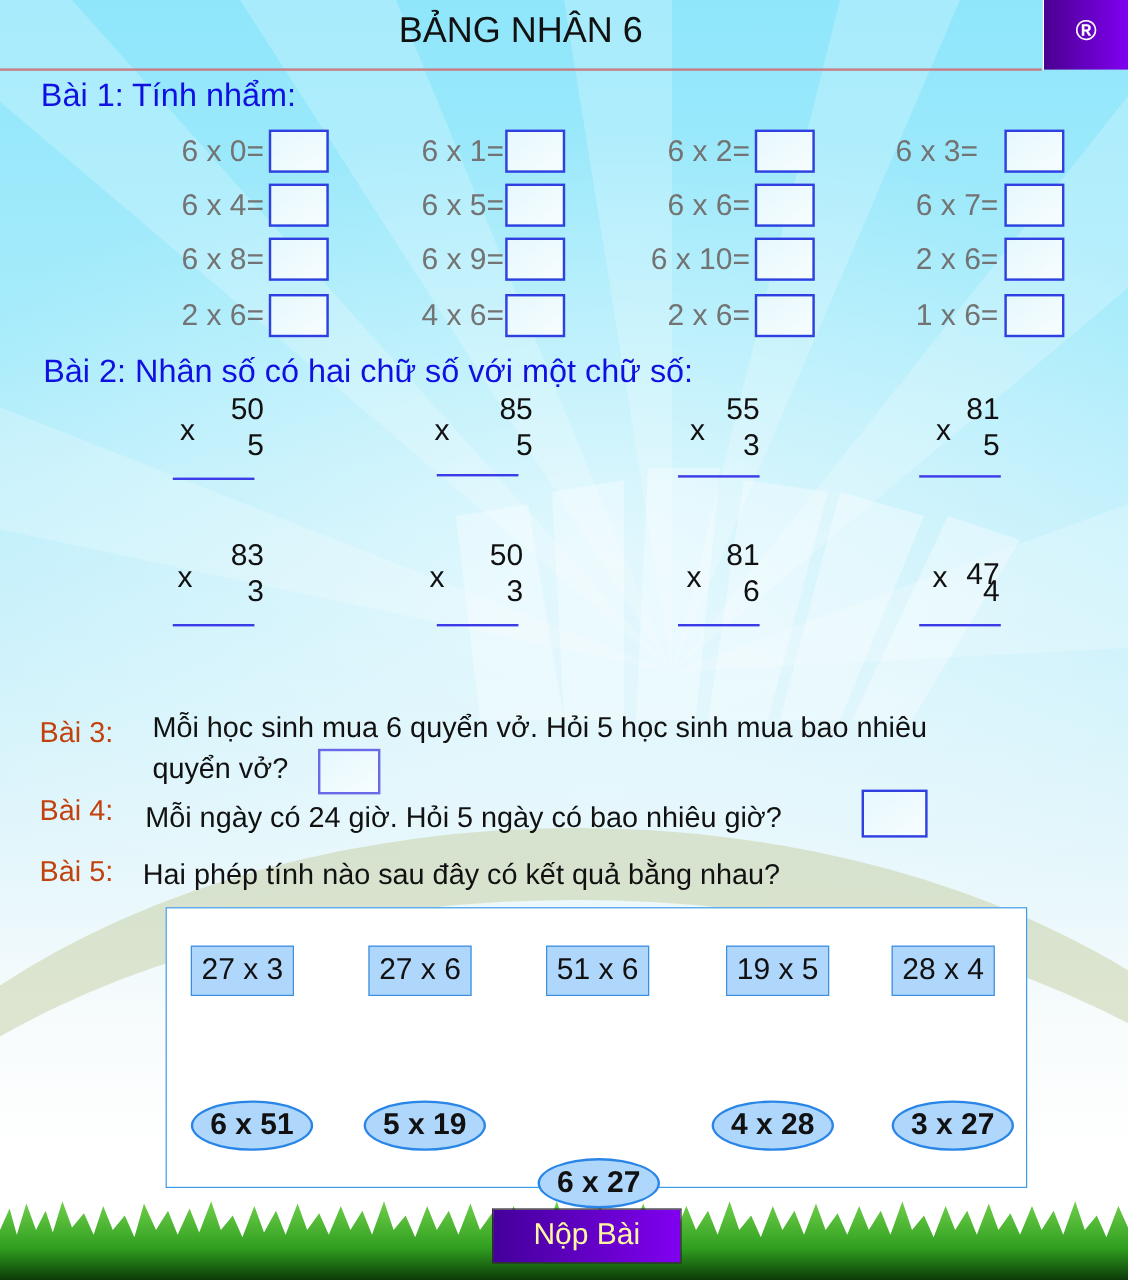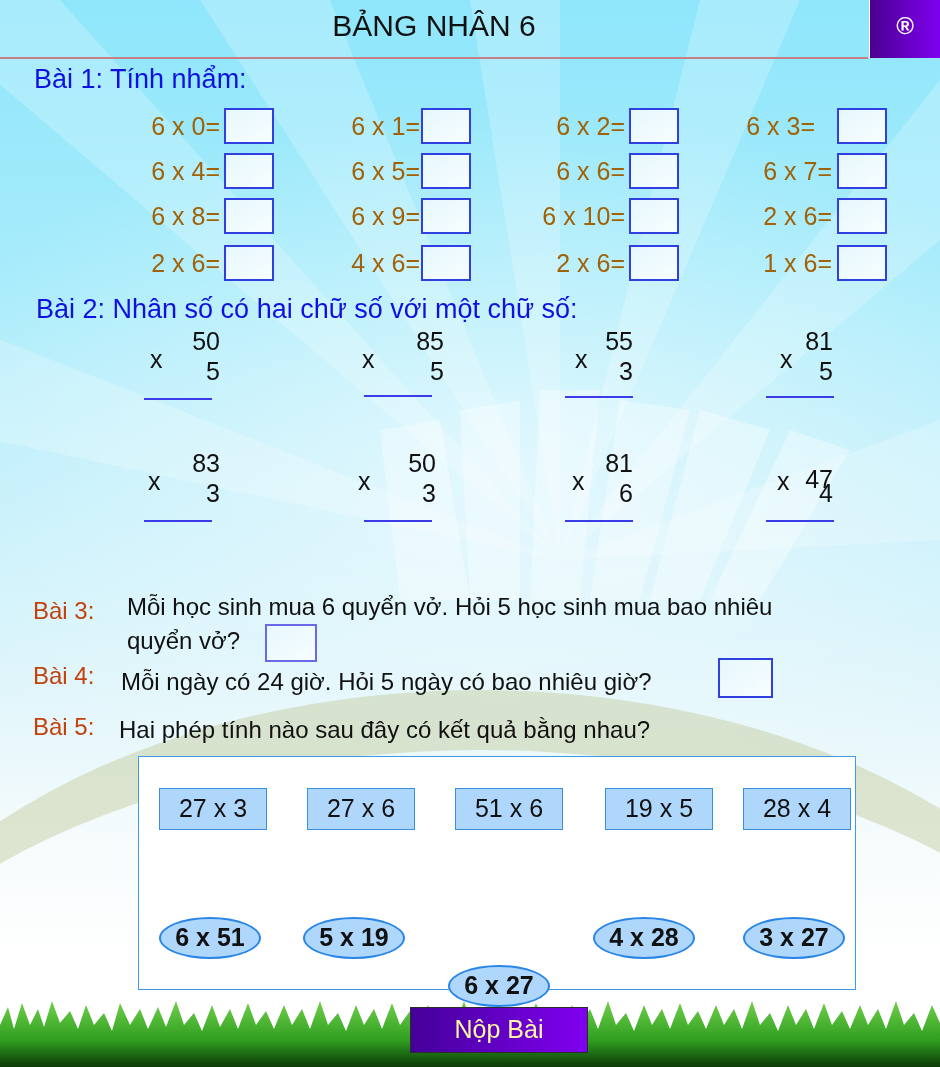--- a/index.html
+++ b/index.html
@@ -43,21 +43,21 @@
     }
 
     .section-title {
       position: absolute; color: #1010e0; font-size: 27px;
     }
 
     
     .b1-item { position: absolute; height: 36px; }
     .b1-expr {
       position: absolute; right: 0; top: 0; font-size: 25px; line-height: 36px;
-      white-space: nowrap; text-align: right; color: #a16207;
+      white-space: nowrap; text-align: right; color: #737373;
     }
     .answer-box {
       position: absolute; width: 50px; height: 36px;
       background: linear-gradient(to bottom right, #e6f8fd, #f7fdff);
       border: 2px solid #2f3fe0;
       outline: none;
     }
 
     
     .mult { position: absolute; width: 80px; height: 80px; font-size: 25px; color: #111; }
@@ -68,35 +68,35 @@
 
     
     .label-blue { position: absolute; color: #c2410c; font-size: 24px; }
     .prob-text { position: absolute; font-size: 24px; color: #111; line-height: 34px; }
 
     .match-box {
       position: absolute; left: 138px; top: 756px; width: 718px; height: 234px;
       background: #ffffff; border: 1px solid #3c9ae8;
     }
     .rect-opt {
-      position: absolute; width: 108px; height: 42px;
+      position: absolute; width: 86px; height: 42px;
       background: #afd6fb; border: 1px solid #3a8ee0;
       font-size: 25px; text-align: center; line-height: 38px; color: #111;
       cursor: pointer;
     }
     .oval-opt {
       position: absolute; width: 102px; height: 42px; border-radius: 50%;
       background: #afd6fb; border: 2px solid #2a86e6;
       font-size: 25px; text-align: center; line-height: 36px; color: #111;
       cursor: pointer;
       font-weight: bold;
     }
 
     .submit-button {
-      position: absolute; left: 410px; top: 1007px; width: 178px; height: 46px;
+      position: absolute; left: 410px; top: 1007px; width: 158px; height: 46px;
       background: linear-gradient(to right, #44009a, #8000f0);
       border: 1px solid #2c2c2c;
       color: #fff8a0; font-size: 25px; text-align: center; line-height: 42px;
       cursor: pointer;
     }
   </style>
 </head>
 <body>
 
 <svg class="rays" viewBox="0 0 940 1067">

